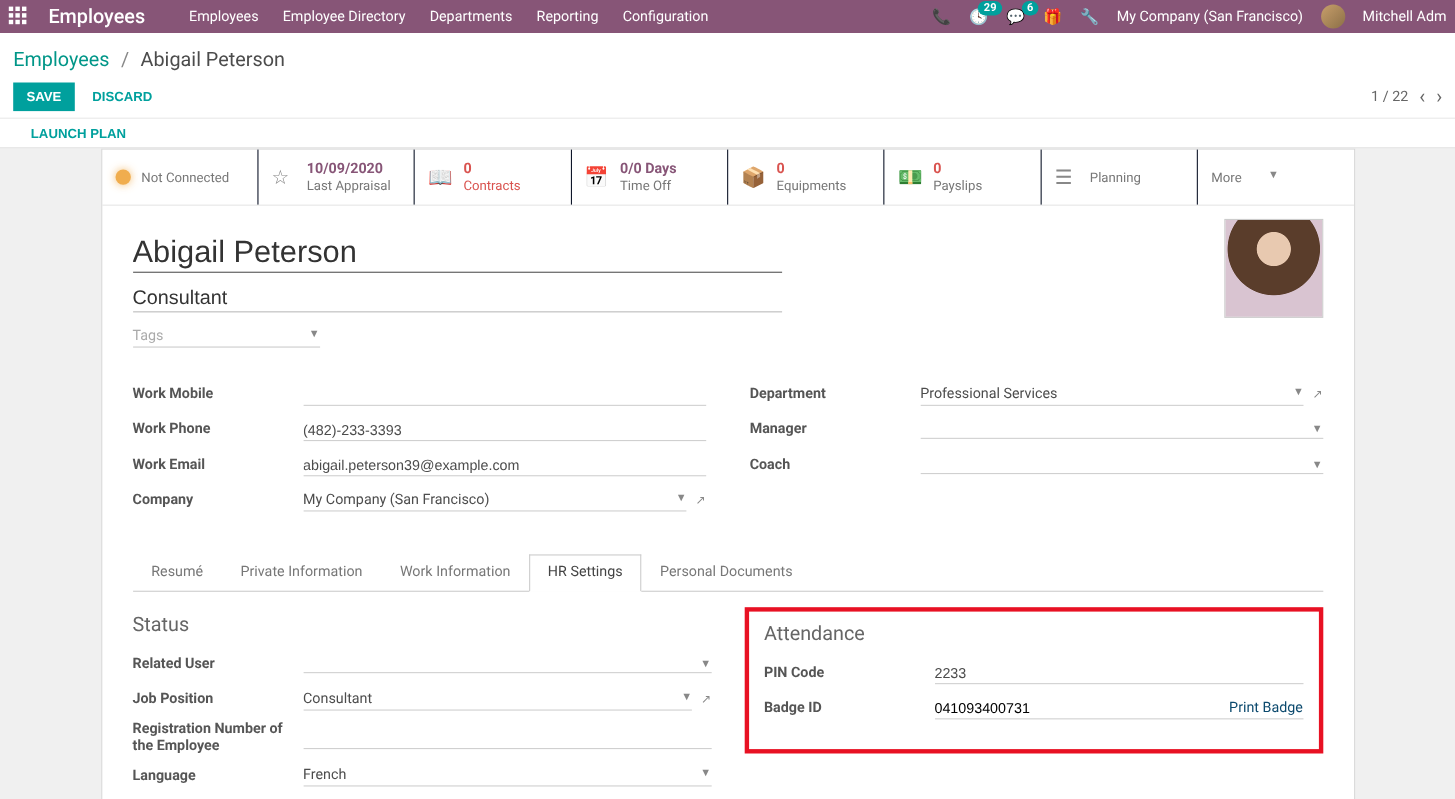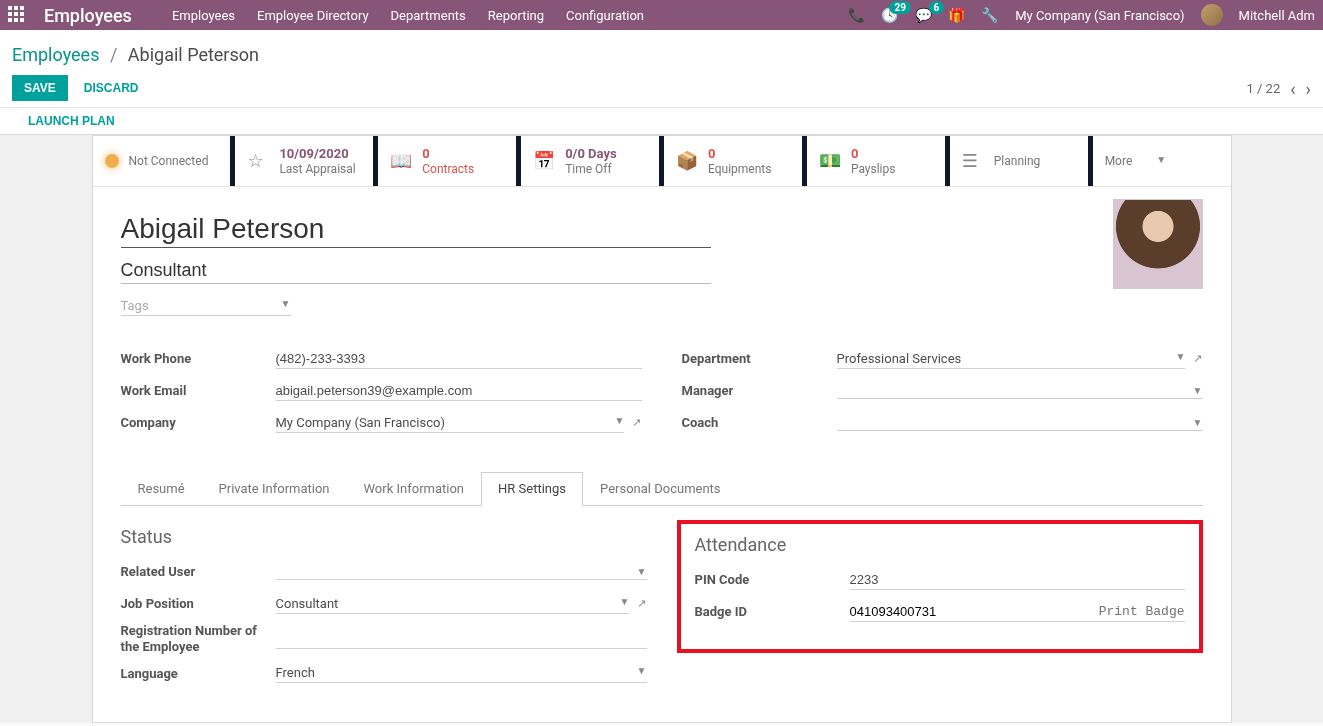--- a/index.html
+++ b/index.html
@@ -29,21 +29,21 @@
   .pager .arrow { cursor:pointer; color:#666; font-size:18px; }
   
   .secondary-actions { background:#fff; padding: 6px 12px; border-bottom:1px solid #d9d9d9; display:flex; gap:12px; }
   
   
   .sheet-wrap { padding: 0; background:#f0f0f0; }
   .sheet { max-width: 1140px; margin: 0 auto; background:#fff; border:1px solid #d7d7d7; }
   
   
   .statbar { display:flex; border-bottom:1px solid #e5e5e5; }
-  .statbtn { flex:1; display:flex; align-items:center; gap:10px; padding:10px 12px; border-right:5px solid #0f172a; cursor:pointer; min-width:0; }
+  .statbtn { flex:1; display:flex; align-items:center; gap:10px; padding:10px 12px; border-right:1px solid #0f172a; cursor:pointer; min-width:0; }
   .statbtn:last-child { border-right:none; }
   .statbtn .ico { width:22px; color:#888; font-size:18px; }
   .statbtn .txt { display:flex; flex-direction:column; line-height:1.2; }
   .statbtn .txt .num { color:#875577; font-weight:bold; font-size:13px; }
   .statbtn .txt .num.warn { color:#d9534f; }
   .statbtn .txt .lbl { color:#777; font-size:12px; }
   .presence-dot { width:14px; height:14px; border-radius:50%; background:#f0ad4e; box-shadow:0 0 8px rgba(240,173,78,.8); }
   
   
   .formbody { padding: 24px 28px 30px 28px; position:relative; }
@@ -63,21 +63,21 @@
   
   
   .tabs { display:flex; border-bottom:1px solid #ccc; margin-top:30px; }
   .tab { padding:8px 16px; color:#777; cursor:pointer; border:1px solid transparent; }
   .tab.active { border:1px solid #ccc; border-bottom:1px solid #fff; margin-bottom:-1px; color:#444; background:#fff; }
   
   .tabcontent { display:flex; gap:30px; margin-top:20px; }
   .tabcol { flex:1; }
   .section-title { font-size:18px; color:#666; margin-bottom:12px; font-weight:400; }
   .highlight-box { border:4px solid #e81123; padding:10px 14px 18px 14px; margin-top:-6px; }
-  .print-link { color:#737373; cursor:pointer; font-size:13px; margin-left:auto;font-family:Liberation Mono, monospace; }
+  .print-link { color:#0c4a6e; cursor:pointer; font-size:13px; margin-left:auto; }
   .fval-row { display:flex; align-items:center; }
 </style>
 </head>
 <body>
 
 <div class="topbar">
   <div class="apps-icon">
       <span></span>
       <span></span>
       <span></span>
@@ -193,20 +193,24 @@
       <input class="emp-name" value="Abigail Peterson" style="">
       <input class="emp-title" value="Consultant" style="">
       <div class="tags">
           <span>Tags</span>
           <span class="caret">▼</span>
         </div>
 
       <div class="two-col">
         <div class="col">
           <div class="frow">
+              <span class="flabel">Work Mobile</span>
+              <input class="fval" value="" style="">
+            </div>
+          <div class="frow">
               <span class="flabel">Work Phone</span>
               <input class="fval" value="(482)-233-3393" style="">
             </div>
           <div class="frow">
               <span class="flabel">Work Email</span>
               <input class="fval" value="abigail.peterson39@example.com" style="">
             </div>
           <div class="frow">
               <span class="flabel">Company</span>
               <div class="fval select">

